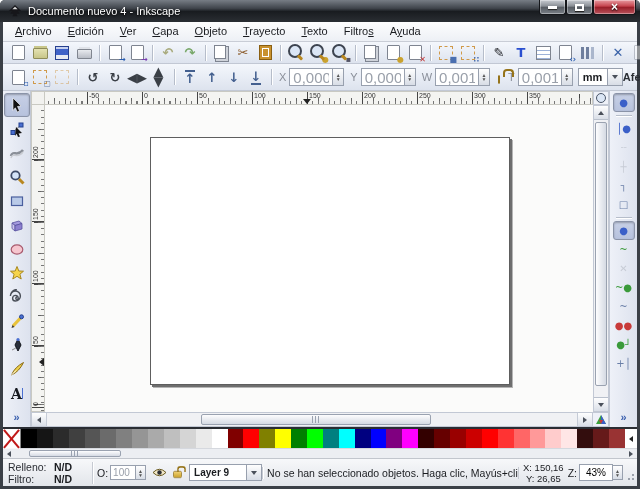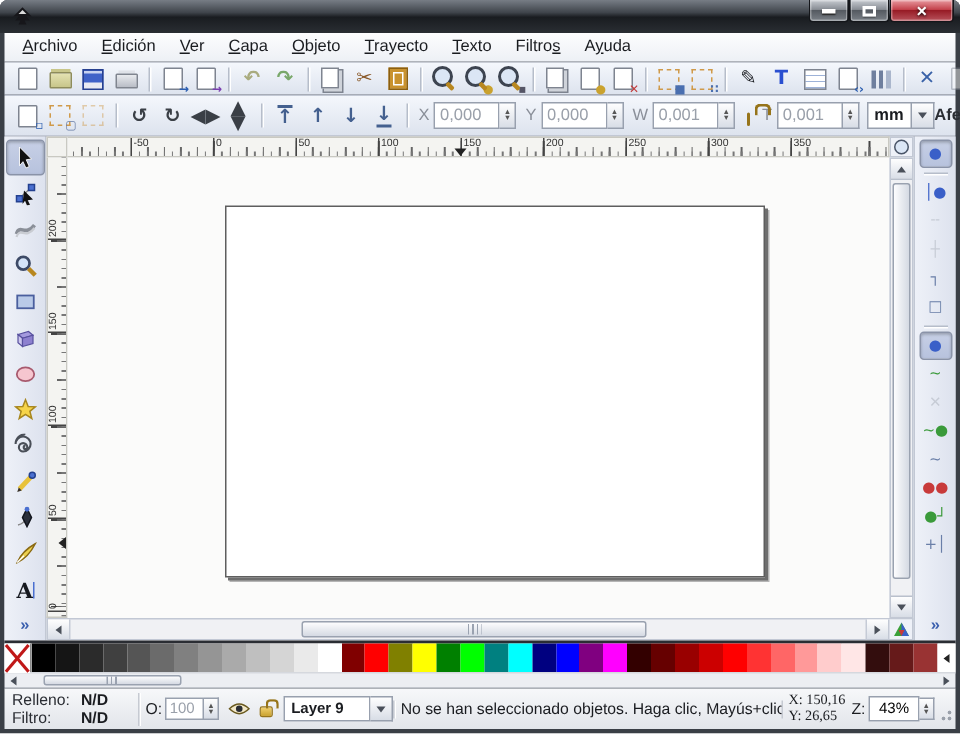--- a/index.html
+++ b/index.html
@@ -47,21 +47,21 @@
   .base-printer::before{ content:""; width:13px; height:8px; background:linear-gradient(#e8eaee,#b9bdc6); border:1px solid #80858f; border-radius:1px; box-shadow:0 -4px 0 -2px #dfe2e8; margin-top:3px; }
   .base-clipboard::before{ content:""; width:11px; height:13px; background:#c9922e; border:1px solid #8a5f12; box-shadow:inset 0 0 0 2px #c9922e, inset 0 0 0 3px #fff; }
   .base-zoom::before{ content:""; width:10px; height:10px; border:2px solid #3d4450; border-radius:50%; background:#dbe6f5; margin:-3px 0 0 -3px; }
   .base-zoom::after{ content:""; position:absolute; width:6px; height:3px; background:#b8871f; transform:rotate(45deg); right:1px; bottom:2px; border-radius:1px; }
   .base-sel::before{ content:""; width:12px; height:12px; border:1px dashed #d09a4a; }
   .base-layers::before{ content:""; width:13px; height:12px; background:linear-gradient(#fff 0 3px,#9db2d8 3px 4px,#fff 4px 7px,#9db2d8 7px 8px,#fff 8px 11px,#9db2d8 11px 12px); border:1px solid #7e8490; }
   .base-align::before{ content:""; width:13px; height:12px; background:linear-gradient(90deg,#6f7f9e 0 3px,transparent 3px 5px,#6f7f9e 5px 8px,transparent 8px 10px,#aab6cc 10px 13px); }
   .field{ display:flex; align-items:center; margin-right:3px; }
   .field-label{ color:#8a8f99; margin:0 3px; font-size:11px; }
   .spininput{ width:44px; height:18px; border:1px solid #98a0ae; background:#fff; color:#9aa0aa;
-    font-family:"Liberation Sans",sans-serif; font-size:11px; padding:1px 3px; }
+    font-family:"Liberation Sans",sans-serif; font-size:15px; padding:1px 3px; }
   .spin{ width:11px; height:18px; border:1px solid #98a0ae; border-left:none; background:linear-gradient(#fefefe,#d8dde6);
     display:flex; flex-direction:column; align-items:center; justify-content:center; font-size:5px; color:#555; line-height:4px; }
   .lock{ width:11px; height:9px; background:linear-gradient(#f0d070,#caa22e); border:1px solid #96741a; border-radius:2px; position:relative; margin:4px 5px 0; }
   .lock::before{ content:""; position:absolute; width:7px; height:6px; border:2px solid #96741a; border-bottom:none; border-radius:4px 4px 0 0; top:-7px; left:4px; }
   .unitbox{ display:flex; margin-left:2px; }
   .unit-value{ width:30px; height:18px; border:1px solid #98a0ae; background:#fff; display:flex; align-items:center; padding-left:4px; font-weight:bold; }
   .unit-drop{ width:15px; height:18px; border:1px solid #98a0ae; border-left:none; background:linear-gradient(#fefefe,#d8dde6); display:flex; align-items:center; justify-content:center; }
   .affect{ margin-left:auto; font-weight:bold; color:#2a2d33; }
 
   
@@ -154,38 +154,39 @@
   .olabel{ margin-right:2px; }
   .oinput{ width:26px; height:15px; border:1px solid #98a0ae; background:#fff; color:#9aa0aa; font-size:10px; padding:0 2px; }
   .mini-spin{ width:10px; height:15px; border:1px solid #98a0ae; border-left:none; background:linear-gradient(#fefefe,#d8dde6);
     display:flex; flex-direction:column; align-items:center; justify-content:center; font-size:5px; line-height:4px; color:#555; }
   .eye{ margin:0 3px 0 6px; flex:none; }
   .slock{ transform:scale(.8); margin:3px 2px 0; }
   .layerbox{ display:flex; margin-left:4px; flex:none; }
   .layer-value{ width:58px; height:17px; background:#fff; border:1px solid #98a0ae; display:flex; align-items:center; padding-left:4px; font-weight:bold; font-size:10px; }
   .layer-drop{ width:15px; height:17px; border:1px solid #98a0ae; border-left:none; background:linear-gradient(#fefefe,#d8dde6); display:flex; align-items:center; justify-content:center; }
   .statusmsg{ flex:1; min-width:0; white-space:nowrap; overflow:hidden; padding:0 4px; border-left:1px solid #c6cad2; border-right:1px solid #c6cad2; box-shadow:inset 1px 0 0 #fff; }
-  .coords{ font-family:Liberation Serif, serif; font-size:9.5px; line-height:11px; text-align:left; padding:0 4px; flex:none; }
+  .coords{ font-family:Liberation Sans, sans-serif; font-size:9.5px; line-height:11px; text-align:center; padding:0 4px; flex:none; }
   .zoombox{ display:flex; align-items:center; flex:none; padding-right:2px; }
   .zinput{ width:34px; height:17px; border:1px solid #98a0ae; background:#fff; font-size:10px; text-align:center; padding:0; }
   .rgrip{ width:10px; height:16px; margin-left:2px; flex:none;
     background:radial-gradient(circle at 2px 14px,#9aa0aa 1px,transparent 1.5px),
                radial-gradient(circle at 6px 10px,#9aa0aa 1px,transparent 1.5px),
                radial-gradient(circle at 6px 14px,#9aa0aa 1px,transparent 1.5px); }
 </style>
 </head>
 <body>
 
 <div class="window">
 
   <div class="titlebar">
     <svg class="app-icon" viewBox="0 0 16 16">
       <polygon points="8,1 15,8 11,8 13.5,11 9.5,11 11,14 5,14 6.5,11 2.5,11 5,8 1,8" fill="#16161a"></polygon>
       <polygon points="8,3 11,6 5,6" fill="#fff" opacity=".85"></polygon>
     </svg>
+    <span>Documento nuevo 4 - Inkscape</span>
     <div class="win-btns">
       <div class="wbtn min">
           <span class="glyph-min"></span>
         </div>
       <div class="wbtn max">
           <span class="glyph-max"></span>
         </div>
       <div class="wbtn close">
           <span class="glyph-close">×</span>
         </div>

